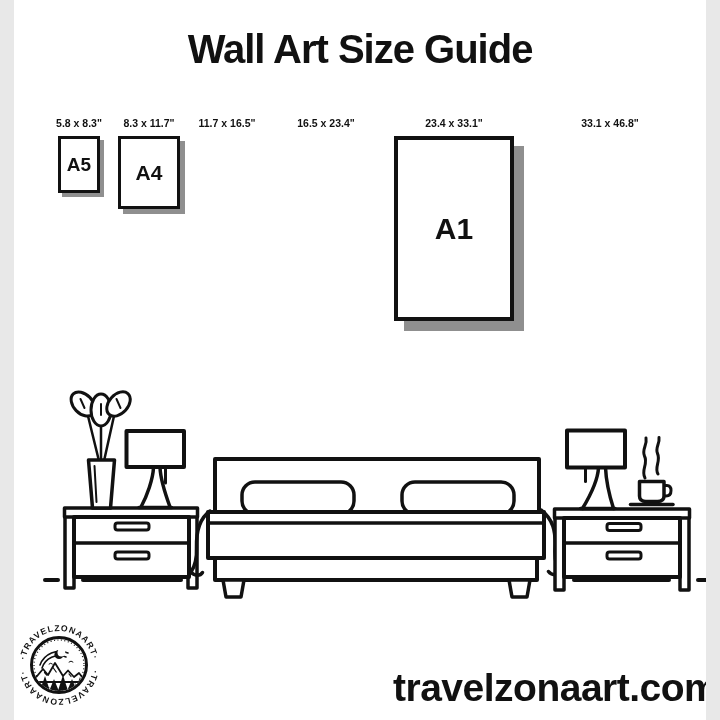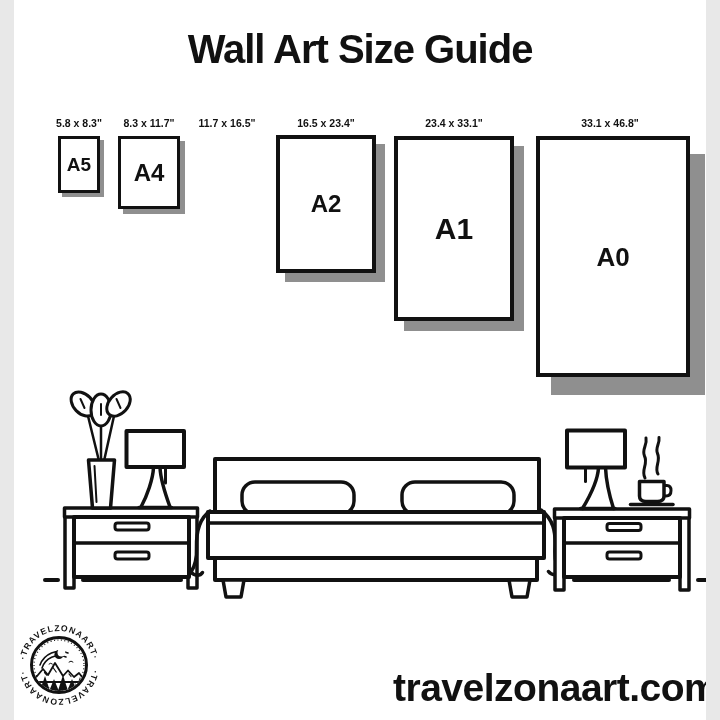--- a/index.html
+++ b/index.html
@@ -51,30 +51,24 @@
   <div class="size-label" style="left:135px">8.3 x 11.7"</div>
   <div class="size-label" style="left:213px">11.7 x 16.5"</div>
   <div class="size-label" style="left:312px">16.5 x 23.4"</div>
   <div class="size-label" style="left:440px">23.4 x 33.1"</div>
   <div class="size-label" style="left:596px">33.1 x 46.8"</div>
 
   <div class="frame" style="left:44px;top:136px;width:42px;height:57px;box-shadow:4px 4px 0 var(--shadow)">
     <span class="letter" style="font-size:19px">A5</span>
   </div>
   <div class="frame" style="left:104px;top:136px;width:62px;height:73px;box-shadow:5px 5px 0 var(--shadow)">
-    <span class="letter" style="font-size:24px">A4</span>
-  </div>
-  <div class="frame" style="left:262px;top:135px;width:100px;height:138px;border-width:4px;box-shadow:9px 9px 0 var(--shadow)">
-    <span class="letter" style="font-size:24px">A2</span>
+    <span class="letter" style="font-size:21px">A4</span>
   </div>
   <div class="frame" style="left:380px;top:136px;width:120px;height:185px;border-width:4px;box-shadow:10px 10px 0 var(--shadow)">
     <span class="letter" style="font-size:30px">A1</span>
-  </div>
-  <div class="frame" style="left:522px;top:136px;width:154px;height:241px;border-width:4px;box-shadow:15px 18px 0 var(--shadow)">
-    <span class="letter" style="font-size:26px">A0</span>
   </div>
 
   <svg class="bedroom" style="left:0;top:378px" width="720" height="230" viewBox="0 378 720 230">
 
     <g>
       <path class="ln s4" d="M 31 580 H 44"></path>
       <path class="ln s4" d="M 69 580 H 167"></path>
       <path class="ln s4" d="M 560 580 H 655"></path>
       <path class="ln s4" d="M 684 580 H 694"></path>
     </g>

